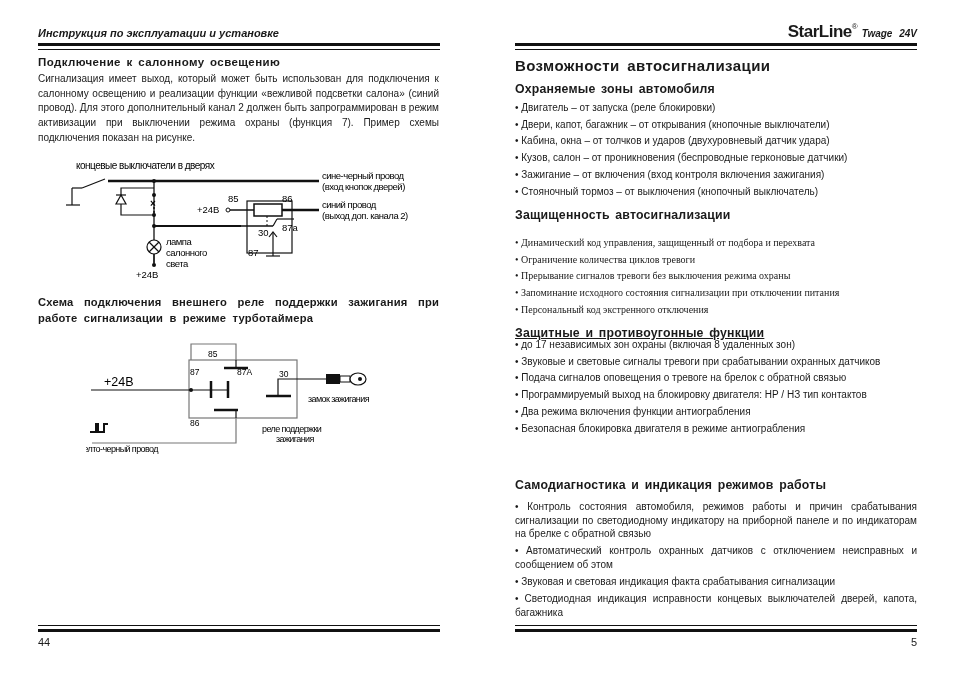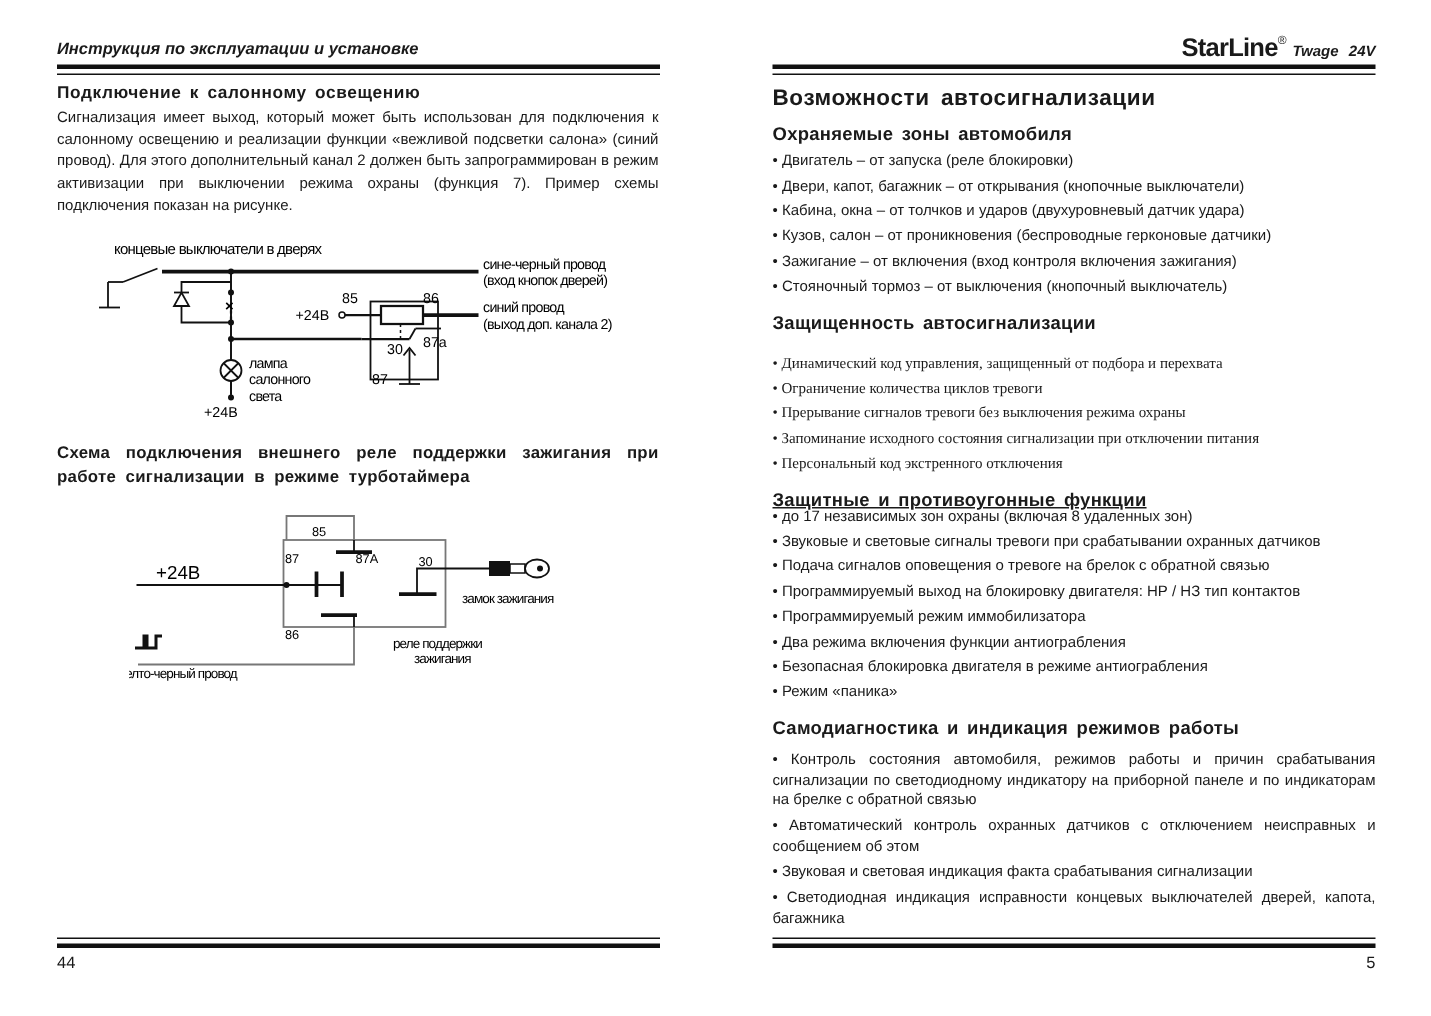--- a/index.html
+++ b/index.html
@@ -193,24 +193,22 @@
     <li>Запоминание исходного состояния сигнализации при отключении питания</li>
     <li>Персональный код экстренного отключения</li>
   </ul>
 
   <h2 class="r-sub" style="top:326px;text-decoration:underline;">Защитные и противоугонные функции</h2>
   <ul class="feat" style="top:337px;">
     <li>до 17 независимых зон охраны (включая 8 удаленных зон)</li>
     <li>Звуковые и световые сигналы тревоги при срабатывании охранных датчиков</li>
     <li>Подача сигналов оповещения о тревоге на брелок с обратной связью</li>
     <li>Программируемый выход на блокировку двигателя: НР / НЗ тип контактов</li>
-    <li>Программируемый режим иммобилизатора</li>
     <li>Два режима включения функции антиограбления</li>
     <li>Безопасная блокировка двигателя в режиме антиограбления</li>
-    <li>Режим «паника»</li>
   </ul>
 
   <h2 class="r-sub" style="top:478px;">Самодиагностика и индикация режимов работы</h2>
   <ul class="feat wrap" style="top:500px;">
     <li>Контроль состояния автомобиля, режимов работы и причин срабатывания сигнализации по светодиодному индикатору на приборной панеле и по индикаторам на брелке с обратной связью</li>
     <li>Автоматический контроль охранных датчиков с отключением неисправных и сообщением об этом</li>
     <li>Звуковая и световая индикация факта срабатывания сигнализации</li>
     <li>Светодиодная индикация исправности концевых выключателей дверей, капота, багажника</li>
   </ul>
 

